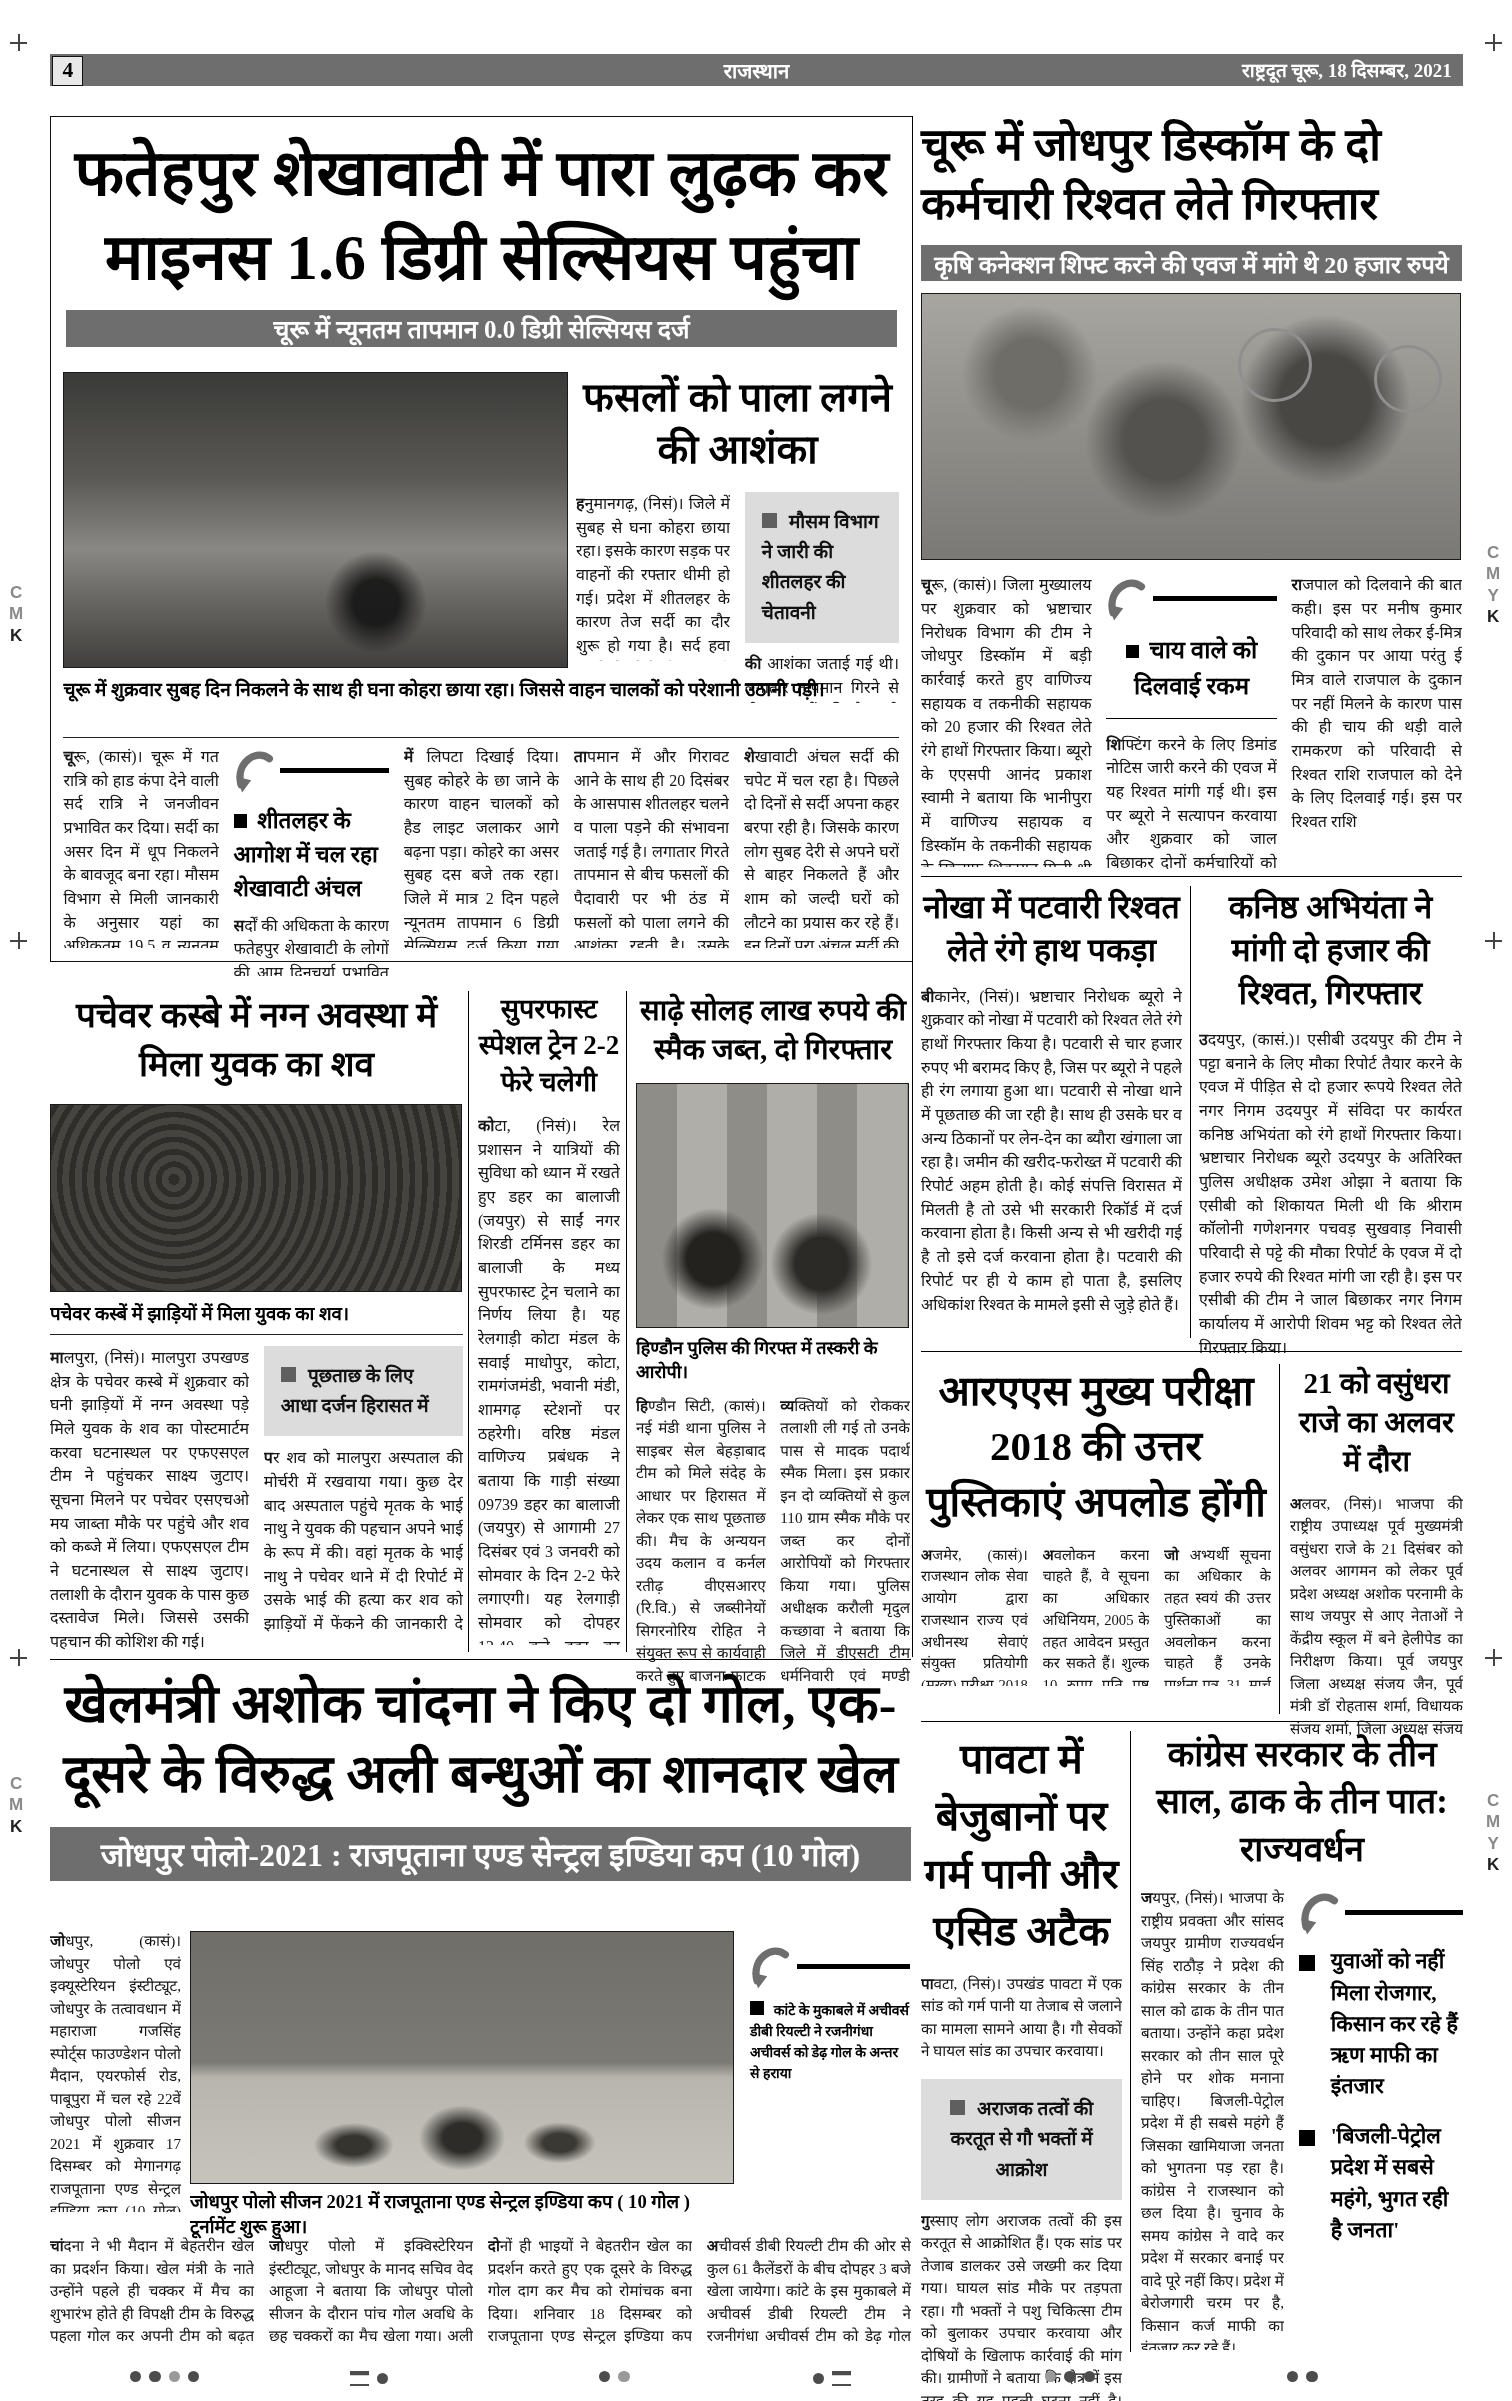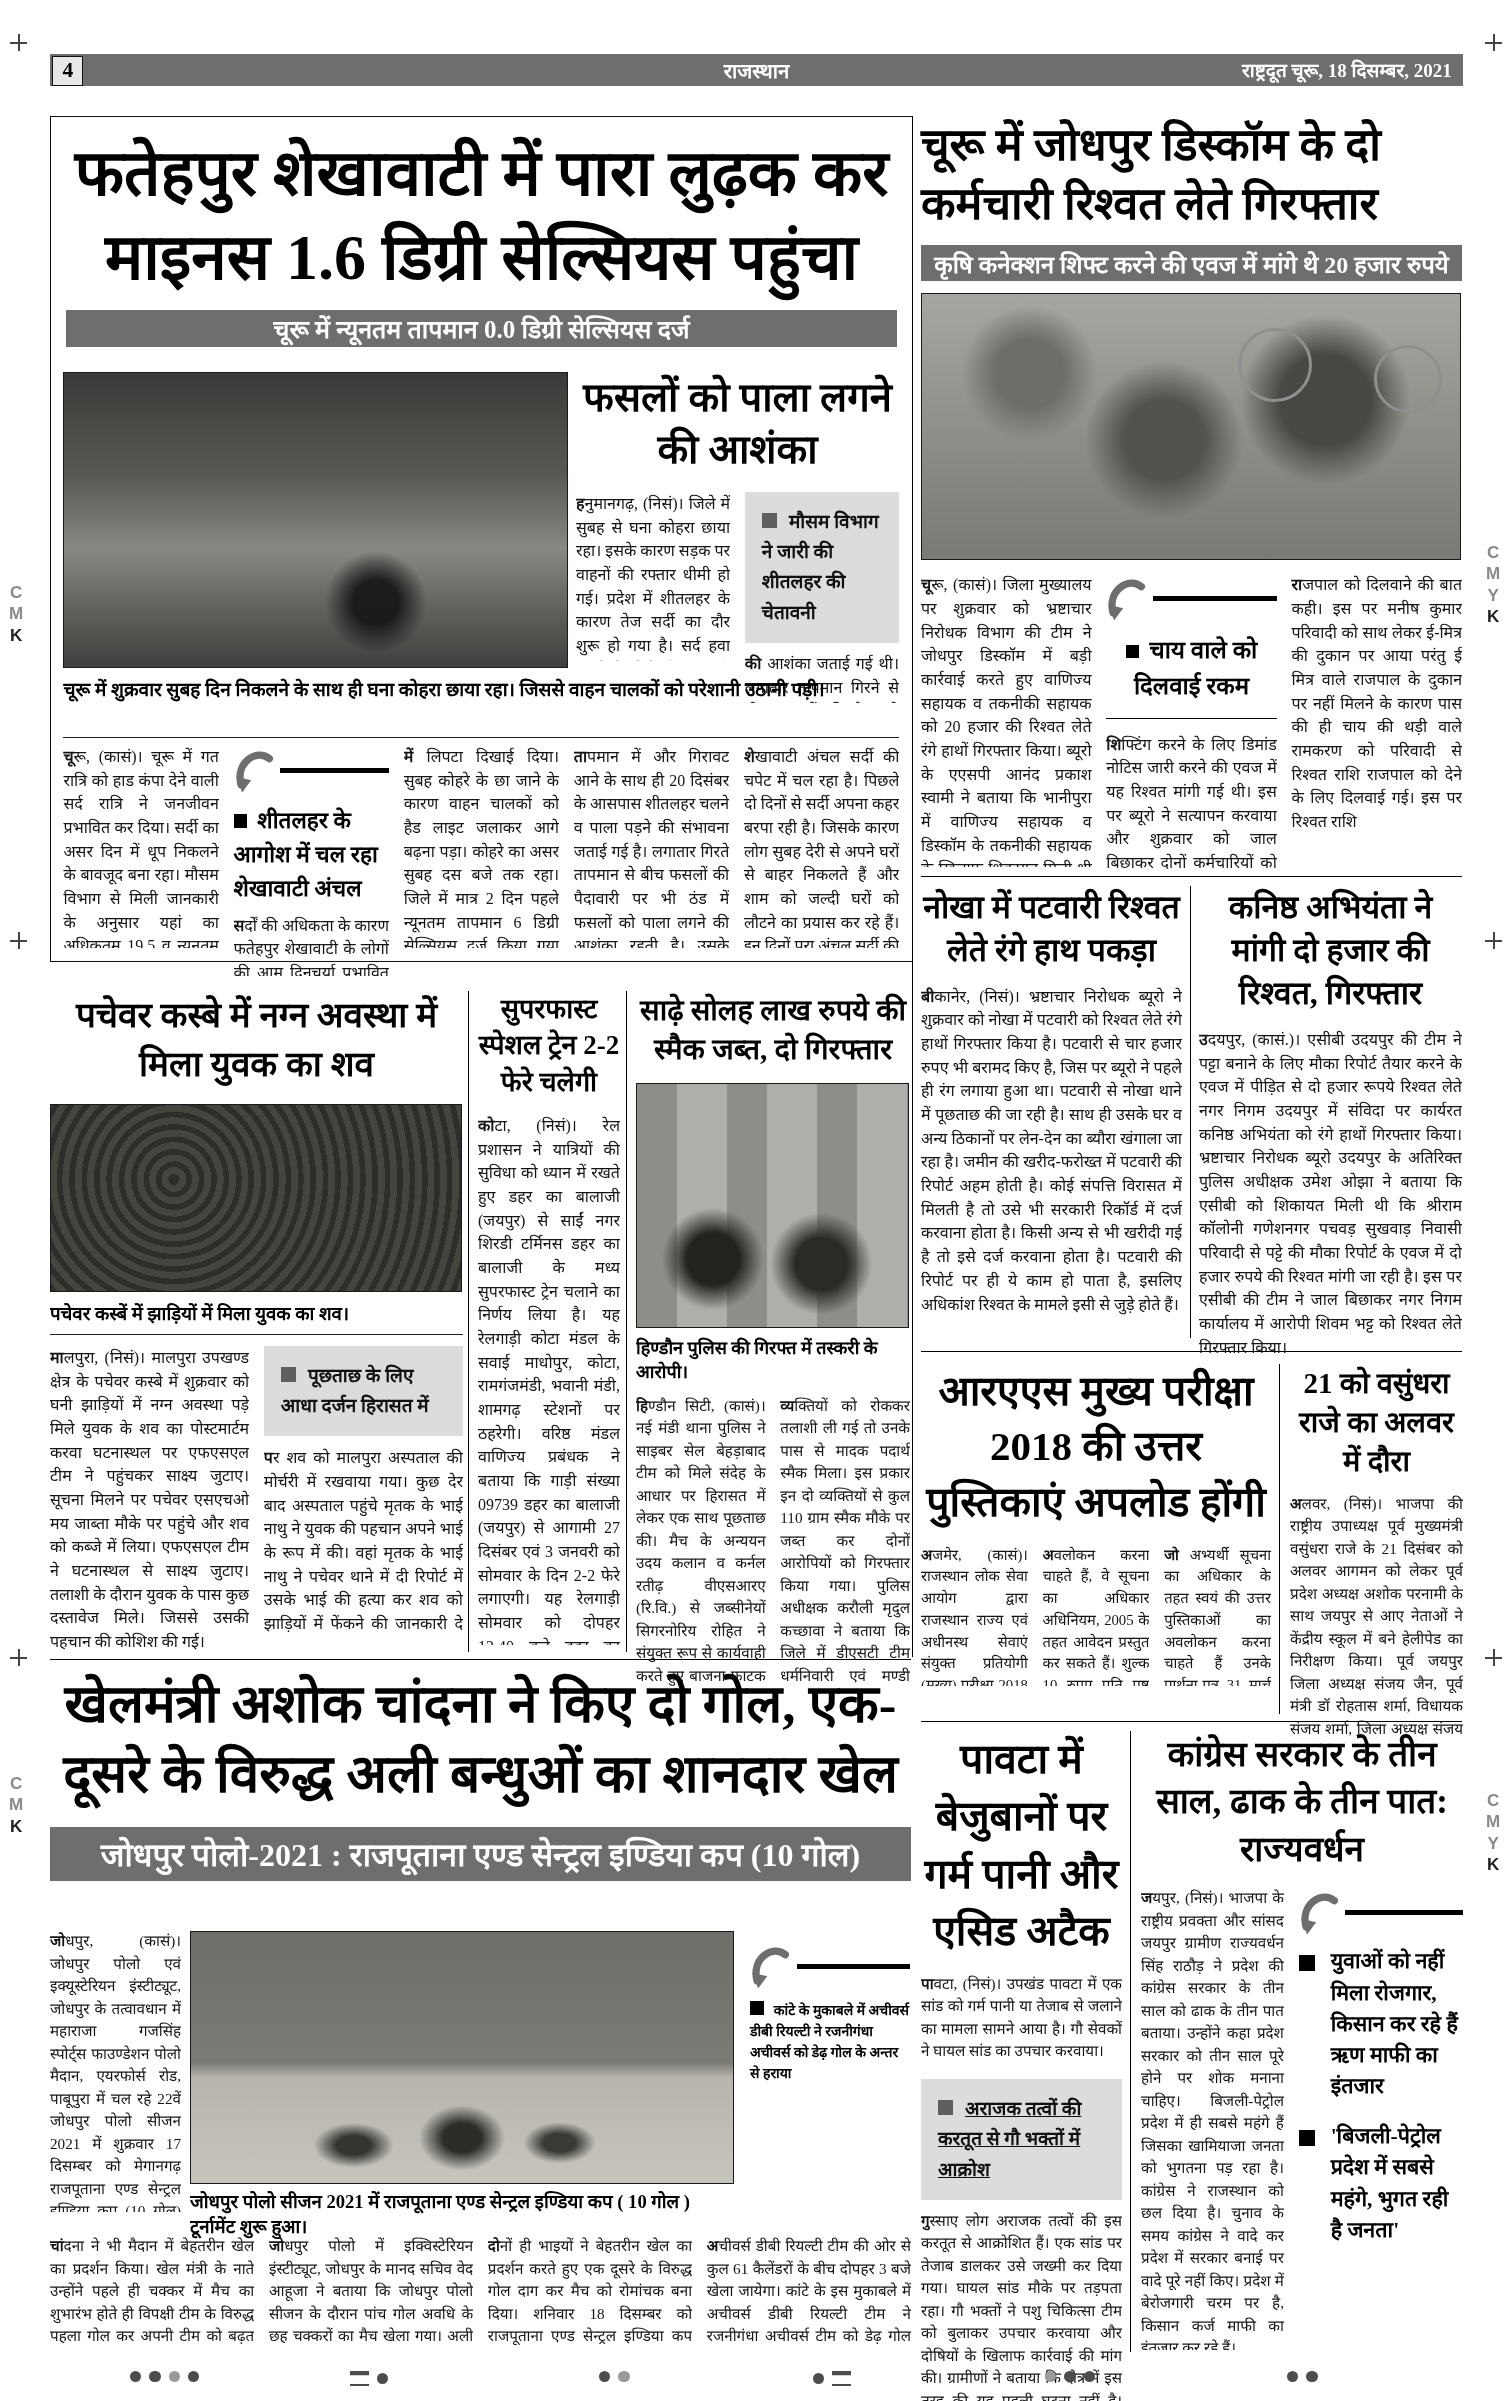--- a/index.html
+++ b/index.html
@@ -187,21 +187,21 @@
       <div class="bodytext" style="font-size:15.2px;">जोधपुर पोलो में इक्विस्टेरियन इंस्टीट्यूट, जोधपुर के मानद सचिव वेद आहूजा ने बताया कि जोधपुर पोलो सीजन के दौरान पांच गोल अवधि के छह चक्करों का मैच खेला गया। अली बन्धुओं ने अपने-अपने दलों की ओर से एक-दूसरे के विरुद्ध विपक्षी टीमों से खेल दिखाया।</div>
       <div class="bodytext" style="font-size:15.2px;">दोनों ही भाइयों ने बेहतरीन खेल का प्रदर्शन करते हुए एक दूसरे के विरुद्ध गोल दाग कर मैच को रोमांचक बना दिया। शनिवार 18 दिसम्बर को राजपूताना एण्ड सेन्ट्रल इण्डिया कप (10 गोल) टूर्नामेंट का दूसरा मैच दोपहर 3 बजे खेला जायेगा।</div>
       <div class="bodytext" style="font-size:15.2px;">अचीवर्स डीबी रियल्टी टीम की ओर से कुल 61 कैलेंडरों के बीच दोपहर 3 बजे खेला जायेगा। कांटे के इस मुकाबले में अचीवर्स डीबी रियल्टी टीम ने रजनीगंधा अचीवर्स टीम को डेढ़ गोल के अन्तर से हराकर जीत दर्ज की।</div>
     </div>
   </div>
 
   <div class="abs hrule" style="left:921px;top:1721px;width:541px;"></div>
   <div class="abs" style="left:921px;top:1731px;width:201px;height:621px;">
     <div class="headline" style="font-size:41px;line-height:1.4;">पावटा में बेजुबानों पर गर्म पानी और एसिड अटैक</div>
     <div class="bodytext" style="font-size:15.2px;margin-top:12.4px;height:96px;">पावटा, (निसं)। उपखंड पावटा में एक सांड को गर्म पानी या तेजाब से जलाने का मामला सामने आया है। गौ सेवकों ने घायल सांड का उपचार करवाया।</div>
-    <div class="graybox" style="margin-top:10.2px;font-size:19px;text-align:left;text-decoration:underline;"><span class="sq"></span><span>अराजक तत्वों की करतूत से गौ भक्तों में आक्रोश</span></div>
+    <div class="graybox" style="margin-top:10.2px;font-size:19px;text-align:center;"><span class="sq"></span><span>अराजक तत्वों की करतूत से गौ भक्तों में आक्रोश</span></div>
     <div class="bodytext" style="font-size:15.2px;margin-top:10.2px;height:260px;">गुस्साए लोग अराजक तत्वों की इस करतूत से आक्रोशित हैं। एक सांड पर तेजाब डालकर उसे जख्मी कर दिया गया। घायल सांड मौके पर तड़पता रहा। गौ भक्तों ने पशु चिकित्सा टीम को बुलाकर उपचार करवाया और दोषियों के खिलाफ कार्रवाई की मांग की। ग्रामीणों ने बताया कि क्षेत्र में इस तरह की यह पहली घटना नहीं है। इससे पहले भी बेजुबानों पर इस तरह के हमले हो चुके हैं। पुलिस ने मामला दर्ज कर जांच शुरू कर दी है।</div>
   </div>
 
   <div class="abs vrule" style="left:1130px;top:1731px;height:621px;"></div>
   <div class="abs" style="left:1141px;top:1731px;width:322px;height:621px;">
     <div class="headline" style="font-size:35px;line-height:1.35;">कांग्रेस सरकार के तीन साल, ढाक के तीन पात: राज्यवर्धन</div>
     <div style="display:flex;gap:14.7px;margin-top:14.7px;">
       <div class="bodytext" style="flex:1;font-size:15.2px;height:463px;">जयपुर, (निसं)। भाजपा के राष्ट्रीय प्रवक्ता और सांसद जयपुर ग्रामीण राज्यवर्धन सिंह राठौड़ ने प्रदेश की कांग्रेस सरकार के तीन साल को ढाक के तीन पात बताया। उन्होंने कहा प्रदेश सरकार को तीन साल पूरे होने पर शोक मनाना चाहिए। बिजली-पेट्रोल प्रदेश में ही सबसे महंगे हैं जिसका खामियाजा जनता को भुगतना पड़ रहा है। कांग्रेस ने राजस्थान को छल दिया है। चुनाव के समय कांग्रेस ने वादे कर प्रदेश में सरकार बनाई पर वादे पूरे नहीं किए। प्रदेश में बेरोजगारी चरम पर है, किसान कर्ज माफी का इंतजार कर रहे हैं।</div>
       <div style="flex:1.15;">
         <div class="pq-head">

